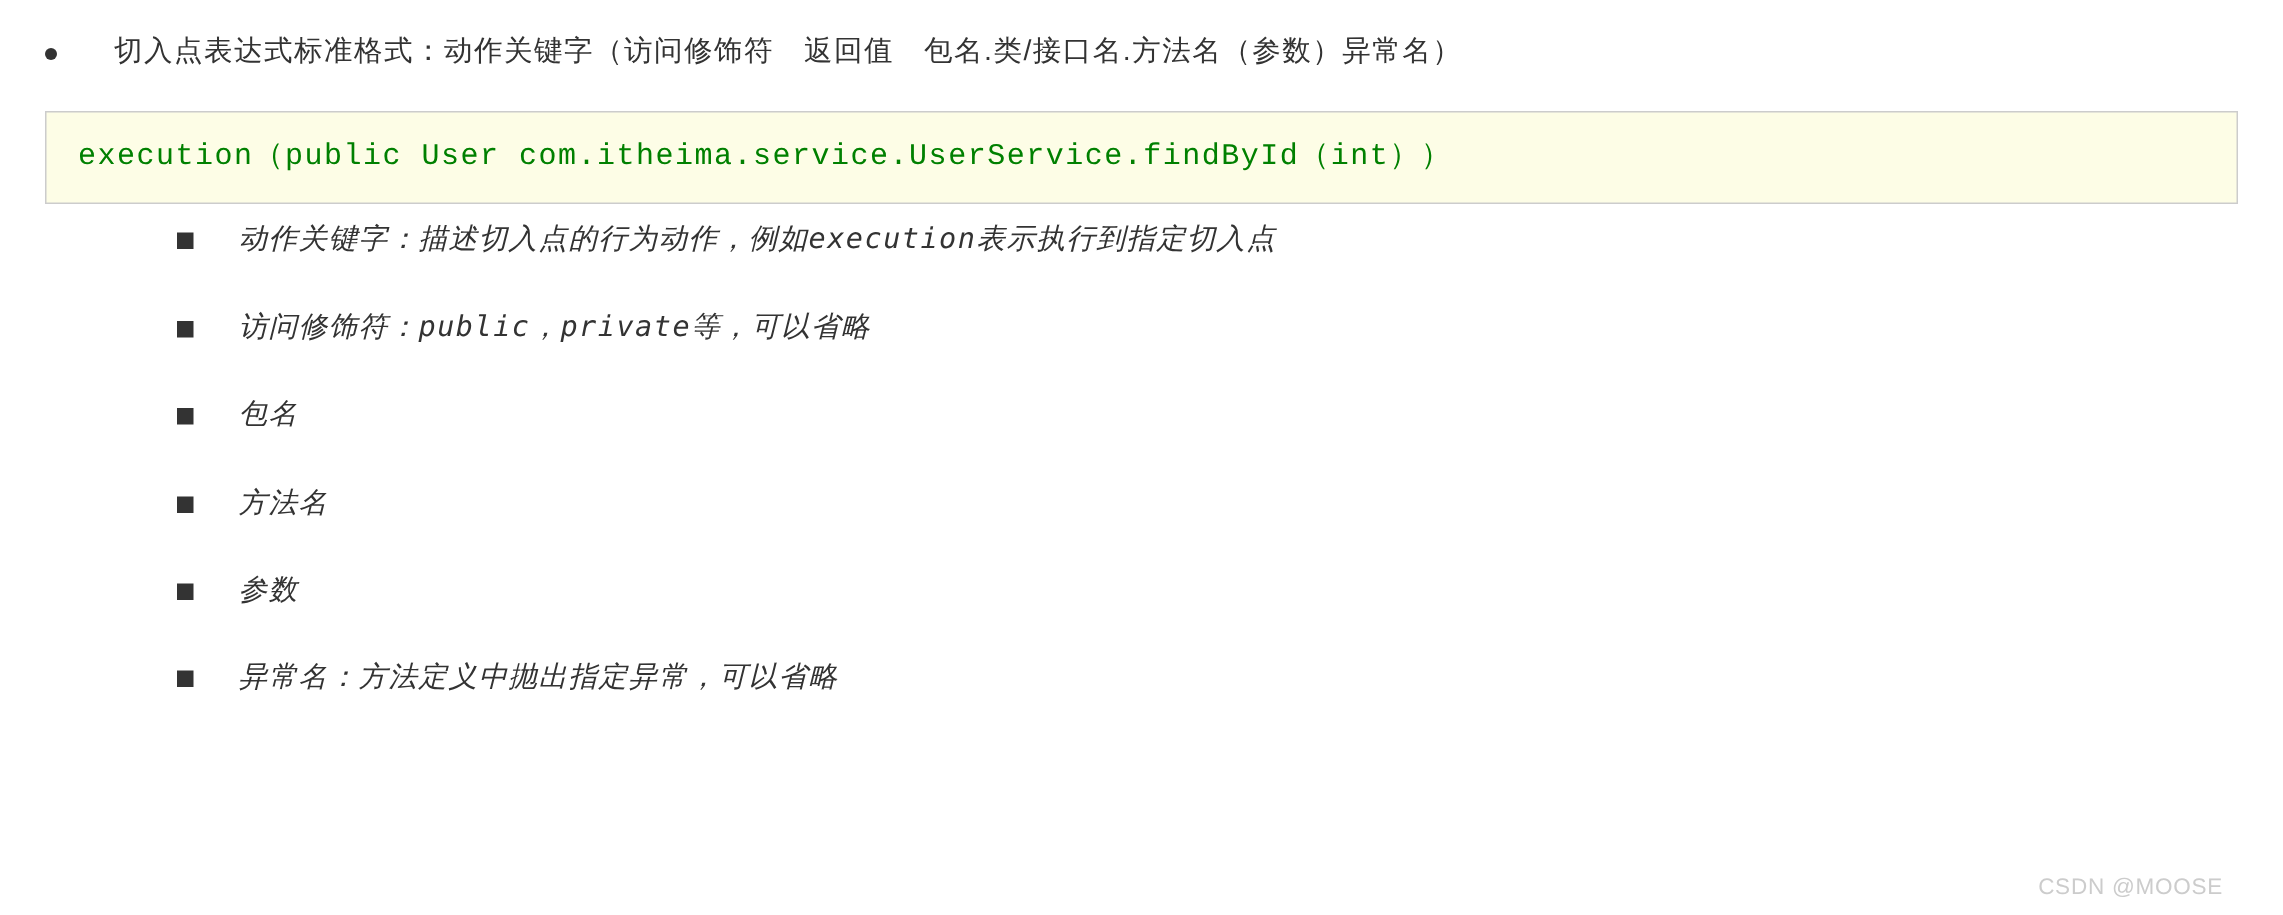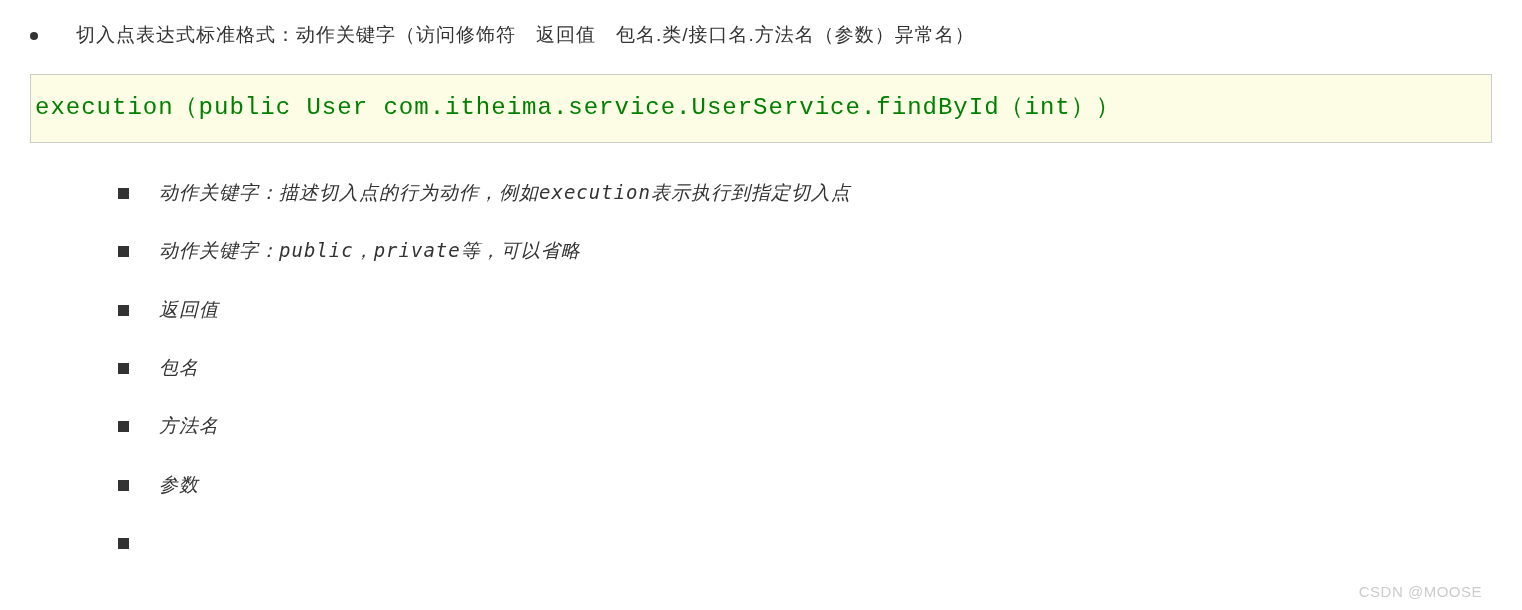--- a/index.html
+++ b/index.html
@@ -34,24 +34,24 @@
       margin-right: 38px;
       flex-shrink: 0;
     }
     .outer-text {
       color: #333333;
       letter-spacing: 1px;
     }
     .code-block {
       background: #fdfde6;
       border: 1px solid #cccccc;
-      padding: 14px 4px;
-      margin: 12px 0 34px 0;
+      padding: 14px 21px;
+      margin: 12px 0 8px 0;
       font-family: "Courier New", monospace;
-      font-size: 24px;
+      font-size: 20px;
       color: #008000;
       letter-spacing: 1px;
       white-space: pre;
     }
     .inner-list {
       list-style: none;
       margin-left: 88px;
       font-style: italic;
     }
     .inner-item {
@@ -94,36 +94,33 @@
 
 <div class="code-block">execution（public User com.itheima.service.UserService.findById（int））</div>
 
 <ul class="inner-list">
   <li class="inner-item">
     <span class="bullet-square"></span>
     <span class="inner-text">动作关键字：描述切入点的行为动作，例如execution表示执行到指定切入点</span>
   </li>
   <li class="inner-item">
     <span class="bullet-square"></span>
-    <span class="inner-text">动作关键字：public，private等，可以省略</span>
-  </li>
-  <li class="inner-item">
-    <span class="bullet-square"></span>
-    <span class="inner-text">返回值</span>
+    <span class="inner-text">访问修饰符：public，private等，可以省略</span>
   </li>
   <li class="inner-item">
     <span class="bullet-square"></span>
     <span class="inner-text">包名</span>
   </li>
   <li class="inner-item">
     <span class="bullet-square"></span>
     <span class="inner-text">方法名</span>
   </li>
   <li class="inner-item">
     <span class="bullet-square"></span>
     <span class="inner-text">参数</span>
   </li>
   <li class="inner-item">
     <span class="bullet-square"></span>
+    <span class="inner-text">异常名：方法定义中抛出指定异常，可以省略</span>
   </li>
 </ul>
 
 <div class="watermark">CSDN @MOOSE</div>
 
 </body></html>

